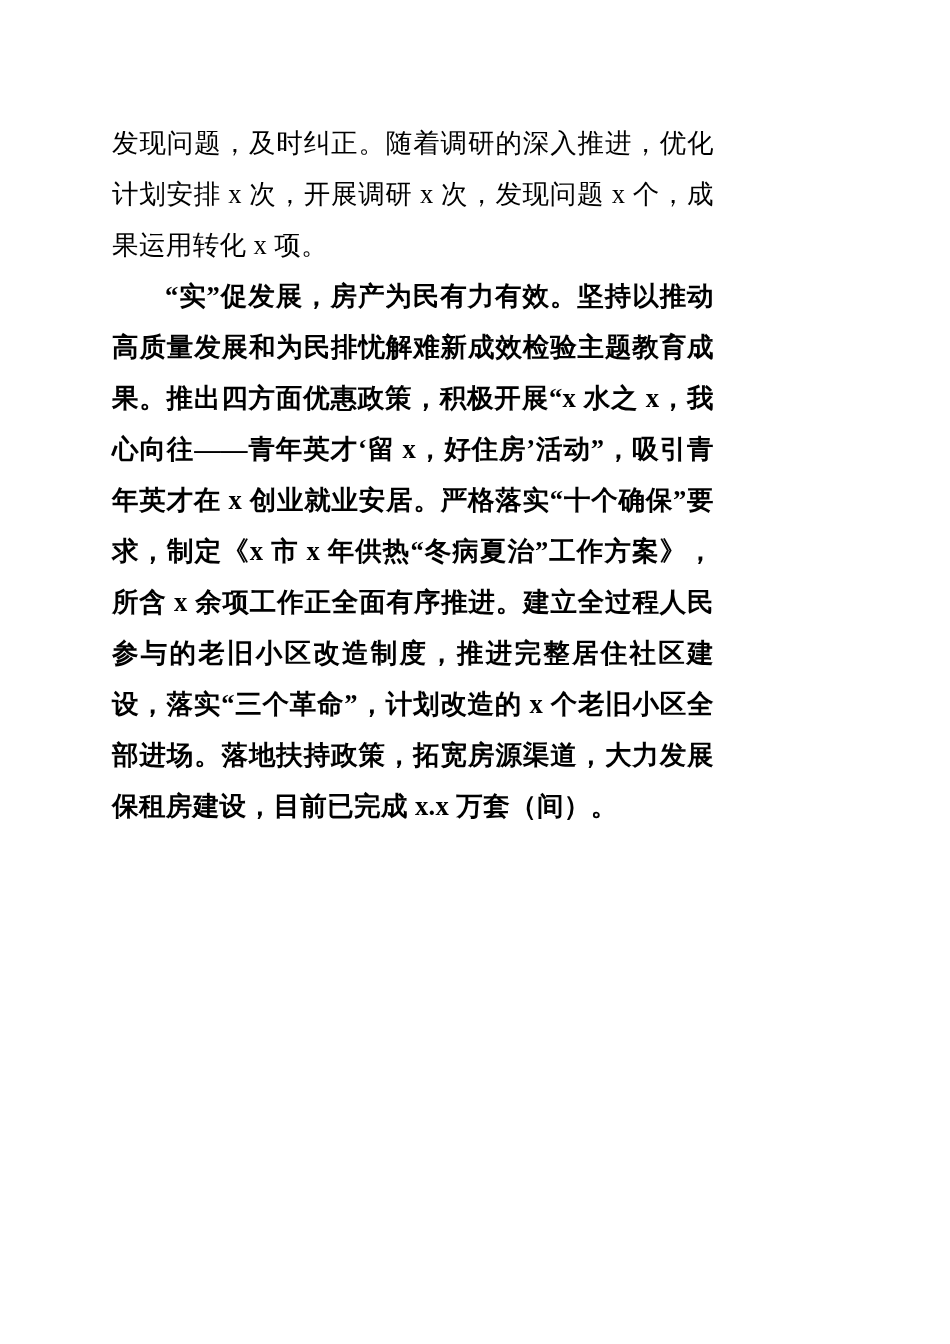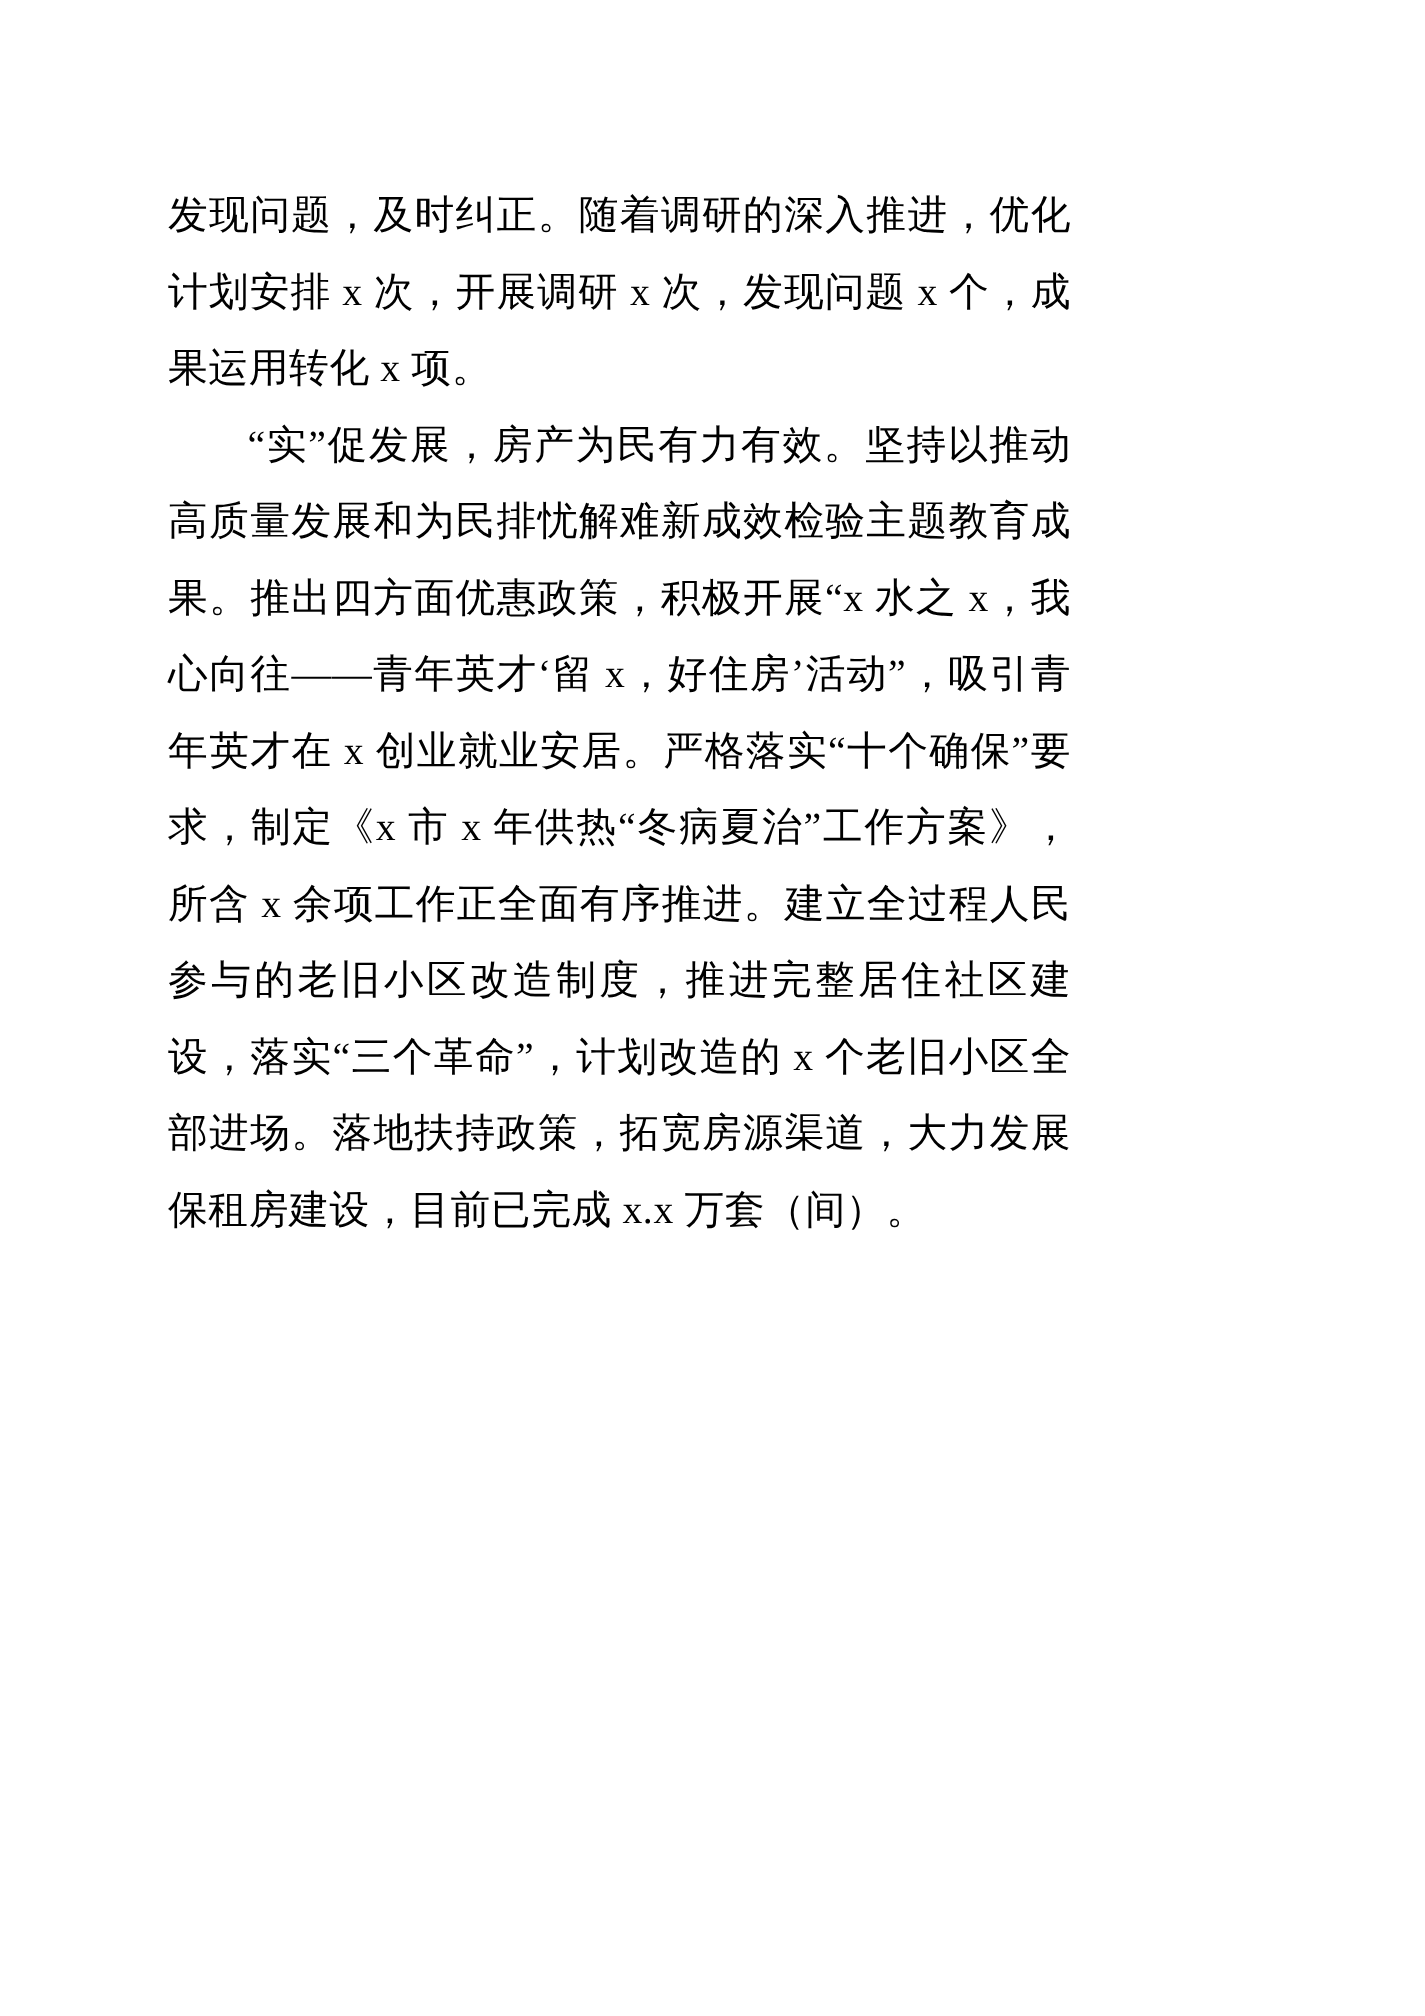--- a/index.html
+++ b/index.html
@@ -27,20 +27,21 @@
     letter-spacing: 0.4px;
     text-align: justify;
     text-justify: inter-ideograph;
   }
   .para {
     margin: 0 0 0 0;
     text-indent: 0;
   }
   .para.indent {
     text-indent: 2em;
+    font-weight: bold;
   }
 </style>
 </head>
 <body>
 
 <div class="page">
   <div class="doc-body">
     <p class="para">发现问题，及时纠正。随着调研的深入推进，优化计划安排 x 次，开展调研 x 次，发现问题 x 个，成果运用转化 x 项。</p>
     <p class="para indent">“实”促发展，房产为民有力有效。坚持以推动高质量发展和为民排忧解难新成效检验主题教育成果。推出四方面优惠政策，积极开展“x 水之 x，我心向往——青年英才‘留 x，好住房’活动”，吸引青年英才在 x 创业就业安居。严格落实“十个确保”要求，制定《x 市 x 年供热“冬病夏治”工作方案》，所含 x 余项工作正全面有序推进。建立全过程人民参与的老旧小区改造制度，推进完整居住社区建设，落实“三个革命”，计划改造的 x 个老旧小区全部进场。落地扶持政策，拓宽房源渠道，大力发展保租房建设，目前已完成 x.x 万套（间）。</p>
   </div>

